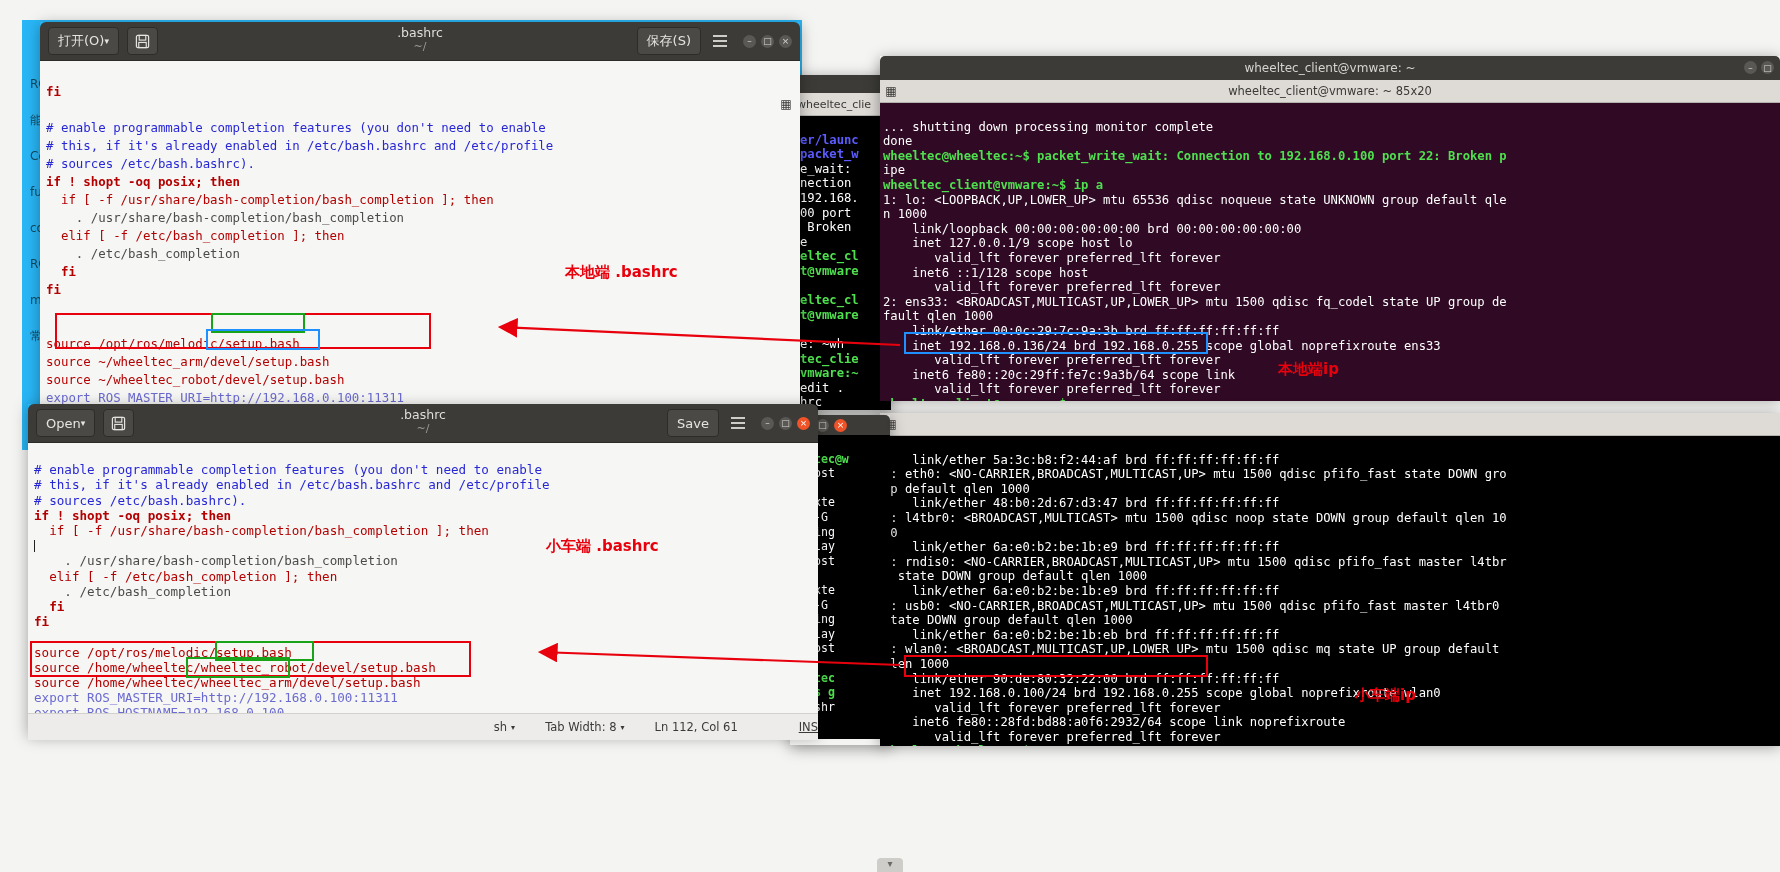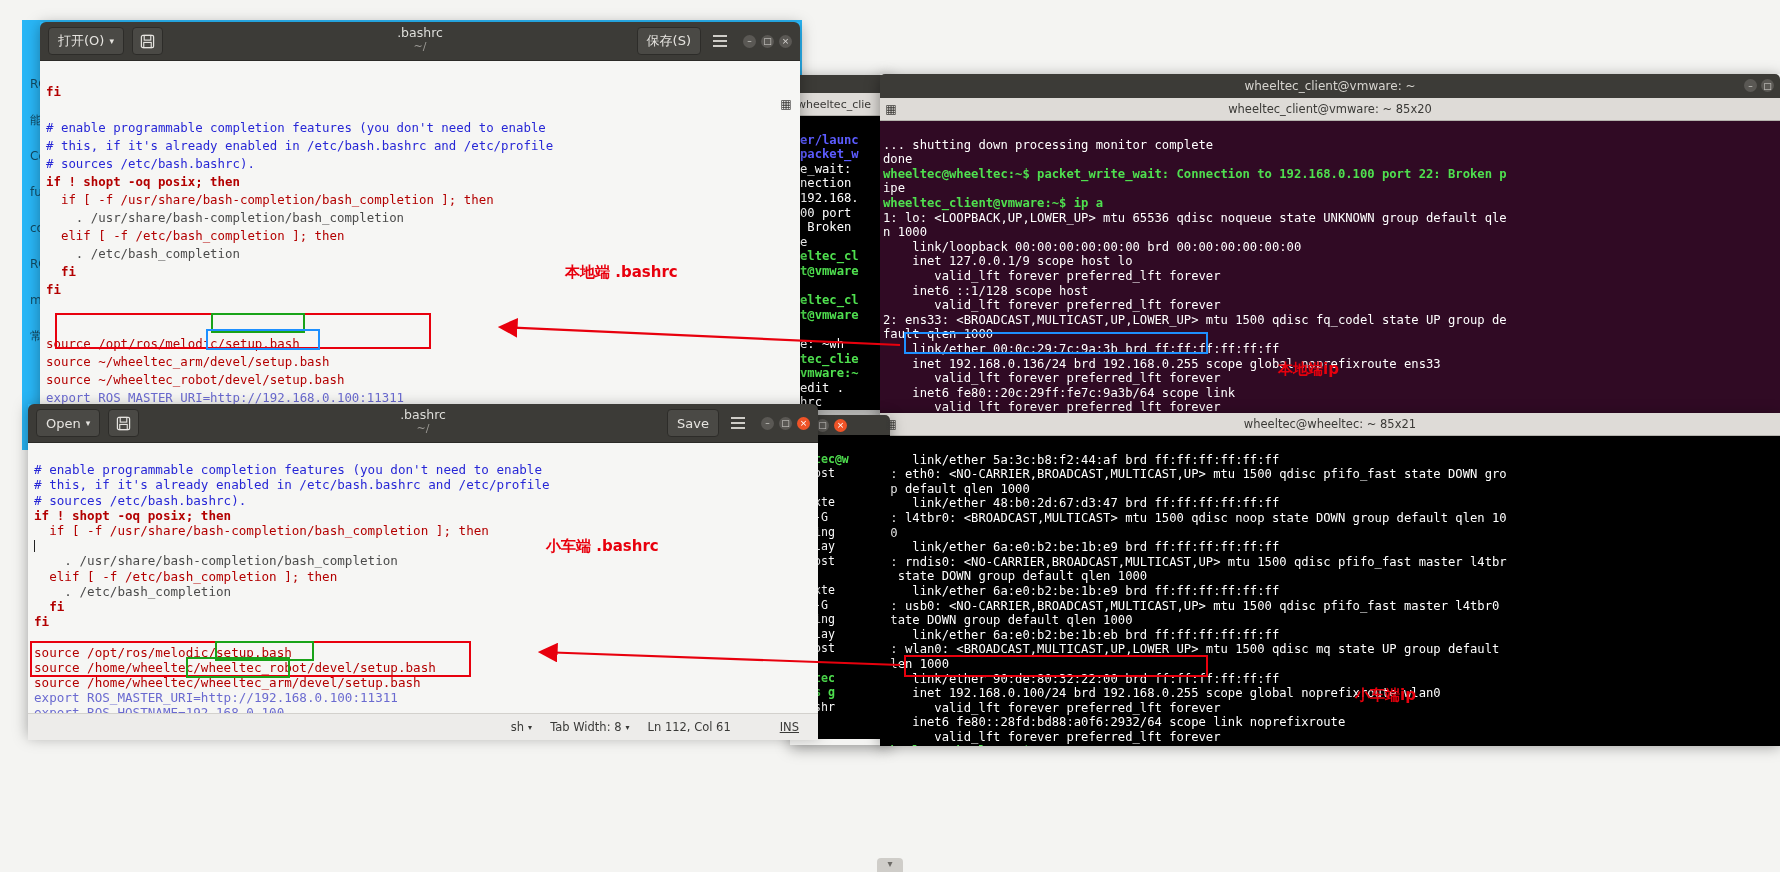--- a/index.html
+++ b/index.html
@@ -31,21 +31,21 @@
   
   .gedit{position:absolute;box-shadow:0 3px 14px rgba(0,0,0,.35);}
   .gedit .tbar{
     height:38px;background:#3c3b37;display:flex;align-items:center;
     padding:0 8px;gap:8px;position:relative;border-radius:6px 6px 0 0;
     border-bottom:1px solid #2b2a27;
   }
   .gedit .tbtn{
     height:26px;background:#4a4945;border:1px solid #2d2c29;border-radius:4px;
     color:#e6e4e0;font-size:13px;display:flex;align-items:center;
-    padding:0 9px;gap:5px;cursor:default;
+    padding:0 9px;cursor:default;
   }
   .gedit .title{
     position:absolute;left:0;right:0;top:3px;text-align:center;
     color:#dededa;font-size:12.5px;line-height:15px;pointer-events:none;
   }
   .gedit .title .sub{color:#9d9b96;font-size:11px;line-height:13px;}
   .gedit .spacer{flex:1;}
   .gedit .hamburger{
     width:22px;height:22px;display:flex;flex-direction:column;
     justify-content:center;gap:3px;align-items:center;cursor:default;
@@ -57,21 +57,21 @@
         font-size:9px;color:#d8d6d2;cursor:default;}
   .wbtn.close{background:#ef5327;color:#fff;}
   .gedit .code{
     background:#f6f6f4;overflow:hidden;position:relative;
     font-family:"DejaVu Sans Mono","Liberation Mono",monospace;
     font-size:12.4px;line-height:18px;padding:4px 0 0 6px;white-space:pre;
   }
   .gedit .statusbar{
     height:26px;background:#edecea;border-top:1px solid #d3d1cd;
     display:flex;align-items:center;font-size:11.5px;color:#3a3a38;
-    padding:0 19px;gap:18px;
+    padding:0 0;gap:30px;
   }
   .gedit .statusbar .grow{flex:1;}
   
   .c-cmt{color:#2727d6;}
   .c-kw{color:#b30000;font-weight:bold;}
   .c-str{color:#b30000;}
   .c-var{color:#7a52cc;}
   .c-plain{color:#4b4b4b;}
   .c-id{color:#6a6ad0;}
   .caret{display:inline-block;width:1px;height:12px;background:#222;
@@ -162,21 +162,21 @@
 <span class="t-green">ient@vmware</span>
 <span class="t-green">:</span>
 <span class="t-white">ware: ~wh</span>
 <span class="t-green">eeltec_clie</span>
 <span class="t-green">nt@vmware:~</span>
 <span class="t-white">$ gedit .</span>
 <span class="t-white">bashrc</span>
     </div>
   </div>
 
-  <div class="term" style="left:880px;top:74px;width:900px;height:340px;">
+  <div class="term" style="left:880px;top:56px;width:900px;height:340px;">
     <div class="outerbar">
       <span>wheeltec_client@vmware: ~</span>
       <div class="rbtns">
         <div class="wbtn">–</div>
         <div class="wbtn">□</div>
       </div>
     </div>
     <div class="tabbar">
       <div class="tabicon">▦</div>
       <div class="tabtitle">wheeltec_client@vmware: ~ 85x20</div>
@@ -202,21 +202,20 @@
 <span class="t-white">    inet6 fe80::20c:29ff:fe7c:9a3b/64 scope link</span>
 <span class="t-white">       valid_lft forever preferred_lft forever</span>
 <span class="t-green">wheeltec_client@vmware:~$ </span>
 
     </div>
   </div>
 
   <div class="term black" style="left:880px;top:413px;width:900px;height:330px;">
     <div class="tabbar">
       <div class="tabicon">▦</div>
-      <div class="tabtitle">wheeltec@wheeltec: ~ 85x21</div>
     </div>
     <div class="body" style="height:306px;">
 <span class="t-white">    link/ether 5a:3c:b8:f2:44:af brd ff:ff:ff:ff:ff:ff</span>
 <span class="t-white">3: eth0: &lt;NO-CARRIER,BROADCAST,MULTICAST,UP&gt; mtu 1500 qdisc pfifo_fast state DOWN gro</span>
 <span class="t-white">up default qlen 1000</span>
 <span class="t-white">    link/ether 48:b0:2d:67:d3:47 brd ff:ff:ff:ff:ff:ff</span>
 <span class="t-white">4: l4tbr0: &lt;BROADCAST,MULTICAST&gt; mtu 1500 qdisc noop state DOWN group default qlen 10</span>
 <span class="t-white">00</span>
 <span class="t-white">    link/ether 6a:e0:b2:be:1b:e9 brd ff:ff:ff:ff:ff:ff</span>
 <span class="t-white">5: rndis0: &lt;NO-CARRIER,BROADCAST,MULTICAST,UP&gt; mtu 1500 qdisc pfifo_fast master l4tbr</span>

